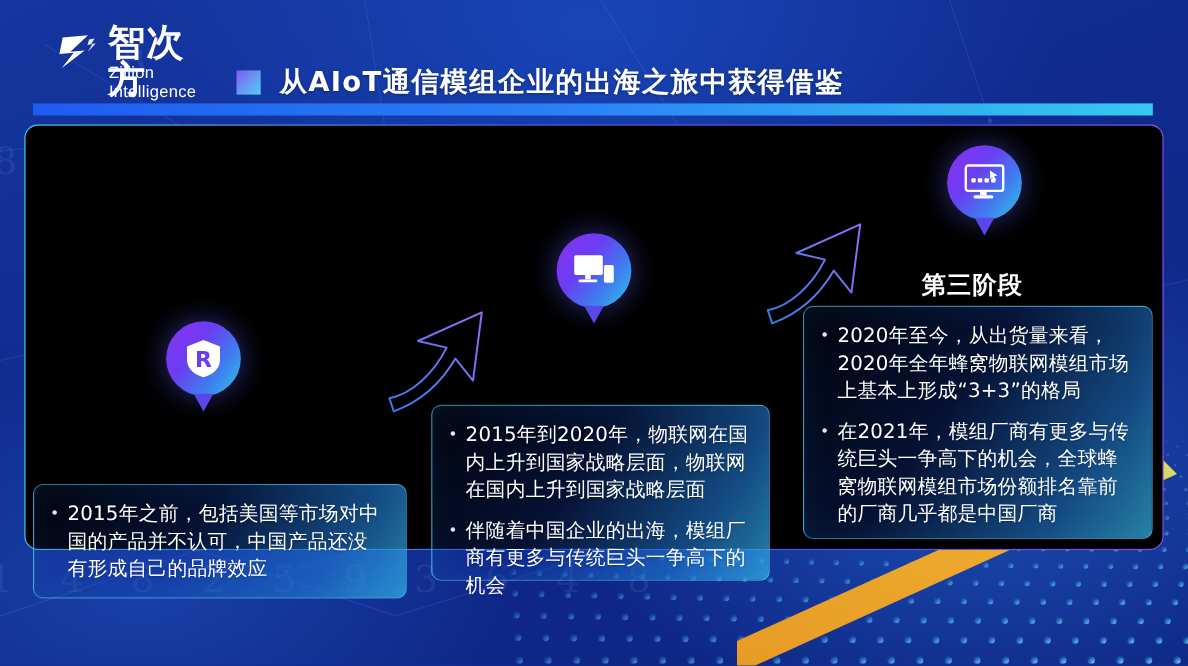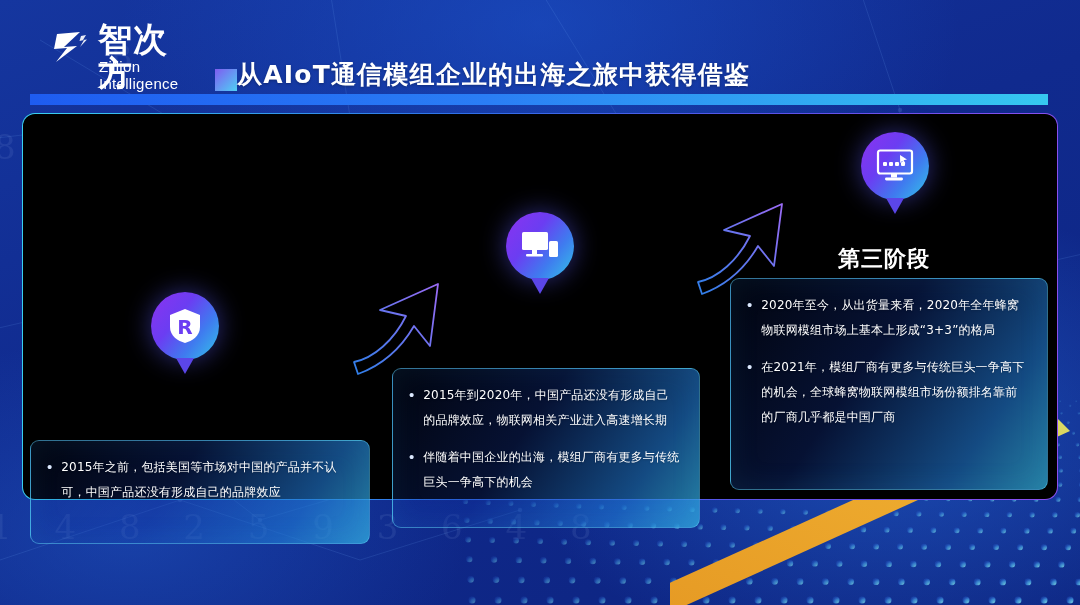--- a/index.html
+++ b/index.html
@@ -41,21 +41,21 @@
 
   
   .logo { position:absolute; left:50px; top:22px; width:150px; height:58px; }
   .logo-mark { position:absolute; left:0; top:4px; width:42px; height:42px; }
   .logo-cn { position:absolute; left:48px; top:0px; font-size:34px; font-weight:bold;
              color:#fff; letter-spacing:1px; line-height:34px;
              font-family:"DejaVu Sans","Liberation Sans",sans-serif; }
   .logo-en { position:absolute; left:49px; top:36px; font-size:15px; font-weight:normal;
              color:#fff; letter-spacing:.3px; }
 
-  .title-row { position:absolute; left:215px; top:58px; display:flex; align-items:flex-end; gap:0; }
+  .title-row { position:absolute; left:215px; top:58px; display:flex; align-items:center; gap:17px; }
   .title-sq { width:22px; height:22px;
               background:linear-gradient(135deg,#7f5cf0 0%,#4fd0f5 100%); }
   .title-tx { font-size:25px; font-weight:bold; color:#ffffff; letter-spacing:1.2px;
               font-family:"DejaVu Sans","Liberation Sans",sans-serif;
               text-shadow:0 1px 3px rgba(0,0,0,.30); white-space:nowrap; }
 
   .title-bar { position:absolute; left:30px; top:94px; width:1018px; height:11px;
                background:linear-gradient(90deg,#1e5cf0 0%,#2a7ef5 45%,#36c9f0 100%); }
 
   
@@ -91,21 +91,21 @@
           background:linear-gradient(125deg,
              rgba(16,42,140,0.10) 0%,
              rgba(20,58,170,0.30) 42%,
              rgba(32,120,210,0.62) 78%,
              rgba(52,178,226,0.72) 100%);
           box-shadow:inset 0 0 30px rgba(60,170,230,.10); }
   .bullets { position:absolute; left:0; top:0; width:100%; padding:14px 18px 12px 16px; }
   .bullet { display:flex; gap:9px; margin-bottom:12px; }
   .bullet:last-child { margin-bottom:0; }
   .bdot { flex:0 0 auto; color:#dce9ff; font-size:15px; line-height:24px; }
-  .btext { font-size:12px; line-height:25px; color:#ffffff; letter-spacing:.2px;
+  .btext { font-size:18px; line-height:25px; color:#ffffff; letter-spacing:.2px;
            font-family:"DejaVu Sans","Liberation Sans",sans-serif;
            text-shadow:0 1px 2px rgba(0,0,0,.25); }
 </style>
 </head>
 <body>
 
 <div id="slide">
 
   <div class="bg-layer">
     <div class="glyphs g1">8 B 1 D</div>
@@ -797,21 +797,21 @@
         <rect x="5" y="24" width="17" height="2.6" rx="1.1" fill="#ffffff"></rect>
         <rect x="28" y="11" width="9" height="16" rx="1.6" fill="#ffffff"></rect>
       </svg>
     </div>
     <div class="icon-stem" style="border-top:16px solid #5b46e8;"></div>
   </div>
   <div class="card" style="left:392px; top:368px; width:308px; height:160px;">
     <div class="bullets">
       <div class="bullet">
         <span class="bdot">•</span>
-        <span class="btext">2015年到2020年，中国产品还没有形成自己的品牌效应，物联网相关产业进入高速增长期</span>
+        <span class="btext">2015年到2020年，物联网在国内上升到国家战略层面，物联网在国内上升到国家战略层面</span>
       </div>
       <div class="bullet">
         <span class="bdot">•</span>
         <span class="btext">伴随着中国企业的出海，模组厂商有更多与传统巨头一争高下的机会</span>
       </div>
     </div>
   </div>
 
   <div class="icon-node" style="left:861px; top:132px;">
     <div class="icon-circle"></div>

